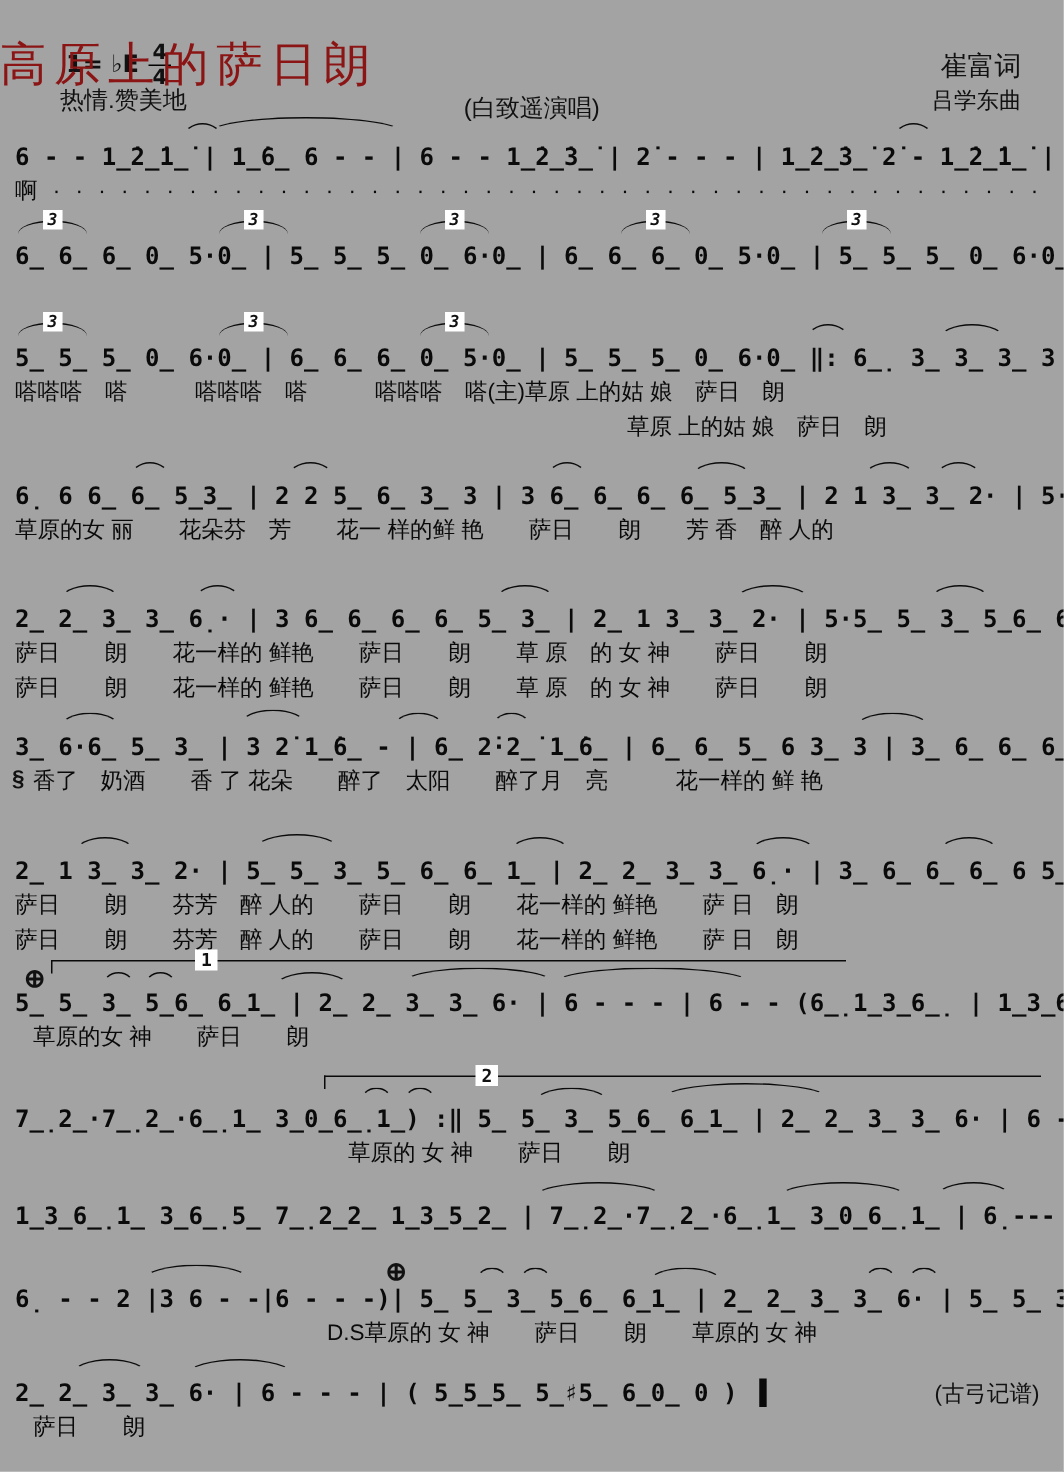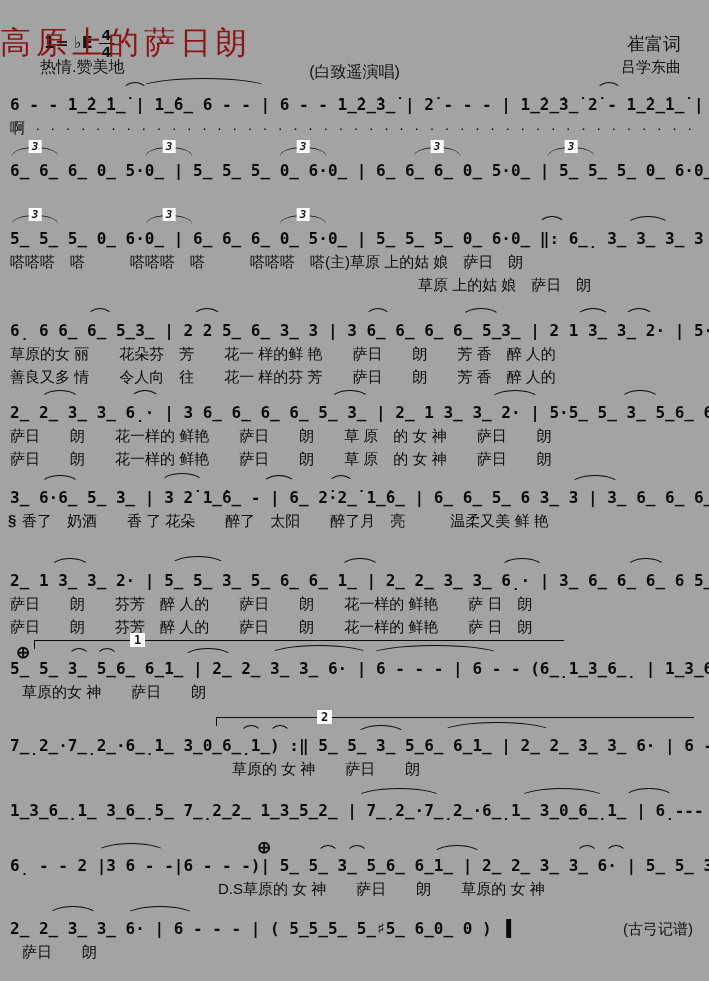--- a/index.html
+++ b/index.html
@@ -101,21 +101,20 @@
 
   <div class="sys" style="top:320px">
     <i class="arc" style="left:77px;top:-12px;width:26px"></i>
     <i class="arc" style="left:182px;top:-12px;width:30px"></i>
     <i class="arc" style="left:355px;top:-12px;width:26px"></i>
     <i class="arc" style="left:451px;top:-12px;width:40px"></i>
     <i class="arc" style="left:566px;top:-12px;width:34px"></i>
     <i class="arc" style="left:614px;top:-12px;width:30px"></i>
     <div class="notation">6̣ 6 6̲ 6̲ 5̲3̲ | 2 2 5̲ 6̲ 3̲ 3 | 3 6̲ 6̲ 6̲ 6̲ 5̲3̲ | 2 1 3̲ 3̲ 2· | 5·5̲ 5̲3̲ 5̲6̲ 6̲ 1̲ |</div>
     <div class="lyric">草原的女 丽　　花朵芬　芳　　花一 样的鲜 艳　　萨日　　朗　　芳 香　醉 人的</div>
-    <div class="lyric">善良又多 情　　令人向　往　　花一 样的芬 芳　　萨日　　朗　　芳 香　醉 人的</div>
   </div>
 
   <div class="sys" style="top:402px">
     <i class="arc" style="left:30px;top:-12px;width:40px"></i>
     <i class="arc" style="left:120px;top:-12px;width:30px"></i>
     <i class="arc" style="left:320px;top:-12px;width:40px"></i>
     <i class="arc" style="left:480px;top:-12px;width:50px"></i>
     <i class="arc" style="left:610px;top:-12px;width:40px"></i>
     <div class="notation">2̲ 2̲ 3̲ 3̲ 6̣· | 3 6̲ 6̲ 6̲ 6̲ 5̲ 3̲ | 2̲ 1 3̲ 3̲ 2· | 5·5̲ 5̲ 3̲ 5̲6̲ 6̲1̲ | 2̲ 2̲ 3̲ 3̲ 6̣· |</div>
     <div class="lyric">萨日　　朗　　花一样的 鲜艳　　萨日　　朗　　草 原　的 女 神　　萨日　　朗</div>
@@ -123,21 +122,21 @@
   </div>
 
   <div class="sys" style="top:487px">
     <span class="segno">§</span>
     <i class="arc" style="left:30px;top:-12px;width:40px"></i>
     <i class="arc" style="left:150px;top:-14px;width:44px"></i>
     <i class="arc" style="left:252px;top:-12px;width:34px"></i>
     <i class="arc" style="left:318px;top:-12px;width:26px"></i>
     <i class="arc" style="left:560px;top:-12px;width:50px"></i>
     <div class="notation">3̲ 6·6̲ 5̲ 3̲ | 3 2̇ 1̲̇6̲ - | 6̲ 2̇·2̲̇ 1̲̇6̲ | 6̲ 6̲ 5̲ 6 3̲ 3 | 3̲ 6̲ 6̲ 6̲ 6 5̲ 3̲ |</div>
-    <div class="lyric" style="padding-left:12px">香了　奶酒　　香 了 花朵　　醉了　太阳　　醉了月　亮　　　温柔又美 鲜 艳</div>
+    <div class="lyric" style="padding-left:12px">香了　奶酒　　香 了 花朵　　醉了　太阳　　醉了月　亮　　　花一样的 鲜 艳</div>
   </div>
 
   <div class="sys" style="top:570px">
     <i class="arc" style="left:40px;top:-12px;width:40px"></i>
     <i class="arc" style="left:160px;top:-14px;width:56px"></i>
     <i class="arc" style="left:330px;top:-12px;width:40px"></i>
     <i class="arc" style="left:490px;top:-12px;width:44px"></i>
     <i class="arc" style="left:616px;top:-12px;width:40px"></i>
     <div class="notation">2̲ 1 3̲ 3̲ 2· | 5̲ 5̲ 3̲ 5̲ 6̲ 6̲ 1̲ | 2̲ 2̲ 3̲ 3̲ 6̣· | 3̲ 6̲ 6̲ 6̲ 6 5̲ 3̲ | 2̲ 1 3̲ 3̲ 2· |</div>
     <div class="lyric">萨日　　朗　　芬芳　醉 人的　　萨日　　朗　　花一样的 鲜艳　　萨 日　朗</div>

